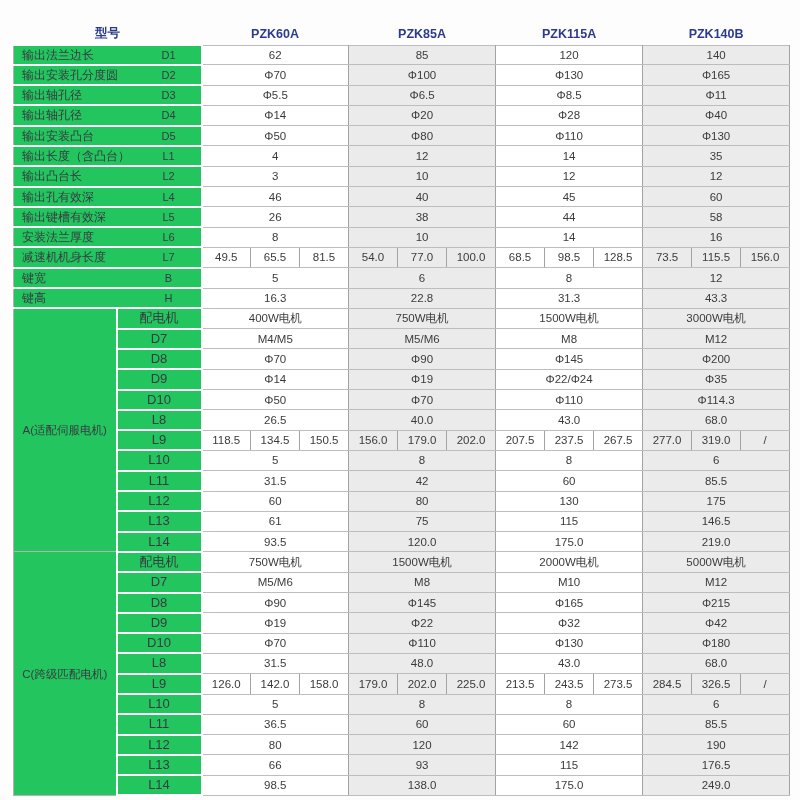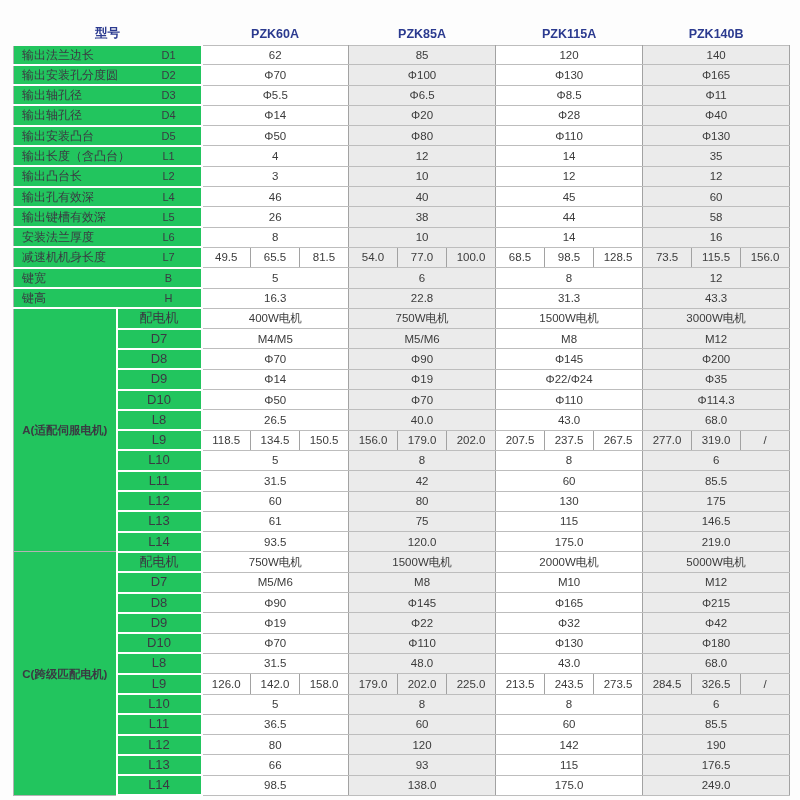--- a/index.html
+++ b/index.html
@@ -19,21 +19,21 @@
     color:#2b3a8f;font-weight:bold;font-size:12.5px;text-align:center;
     padding:0;vertical-align:middle;
   }
   td.h-model{text-align:left;padding-left:9px;font-size:13px;}
   
   td.lab,td.sec,td.codecell{
     background:#22c55e;border-bottom:2px solid #ffffff;border-right:2px solid #ffffff;
     padding:0;vertical-align:middle;color:#3a3a42;font-size:12px;
     border-left:1px solid #b3b3b3;
   }
-  td.sec{text-align:center;font-size:11.5px;border-bottom:1px solid #b3b3b3;font-weight:bold;}
+  td.sec{text-align:center;font-size:11.5px;border-bottom:1px solid #b3b3b3;}
   td.codecell{text-align:center;font-size:13px;border-left:none;}
   .lc{display:flex;align-items:center;width:100%;height:100%;}
   .lc .lbl{flex:1;text-align:left;padding-left:8px;white-space:nowrap;overflow:hidden;}
   .lc .code{width:64px;text-align:center;font-size:11px;flex:none;}
   
   td.d{
     background:#ffffff;text-align:center;vertical-align:middle;
     color:#3b3b3b;font-size:11.5px;padding:0;
     border-top:1px solid #bdbdbd;border-bottom:1px solid #bdbdbd;
     border-left:1px solid #a2a2a2;border-right:1px solid #a2a2a2;

